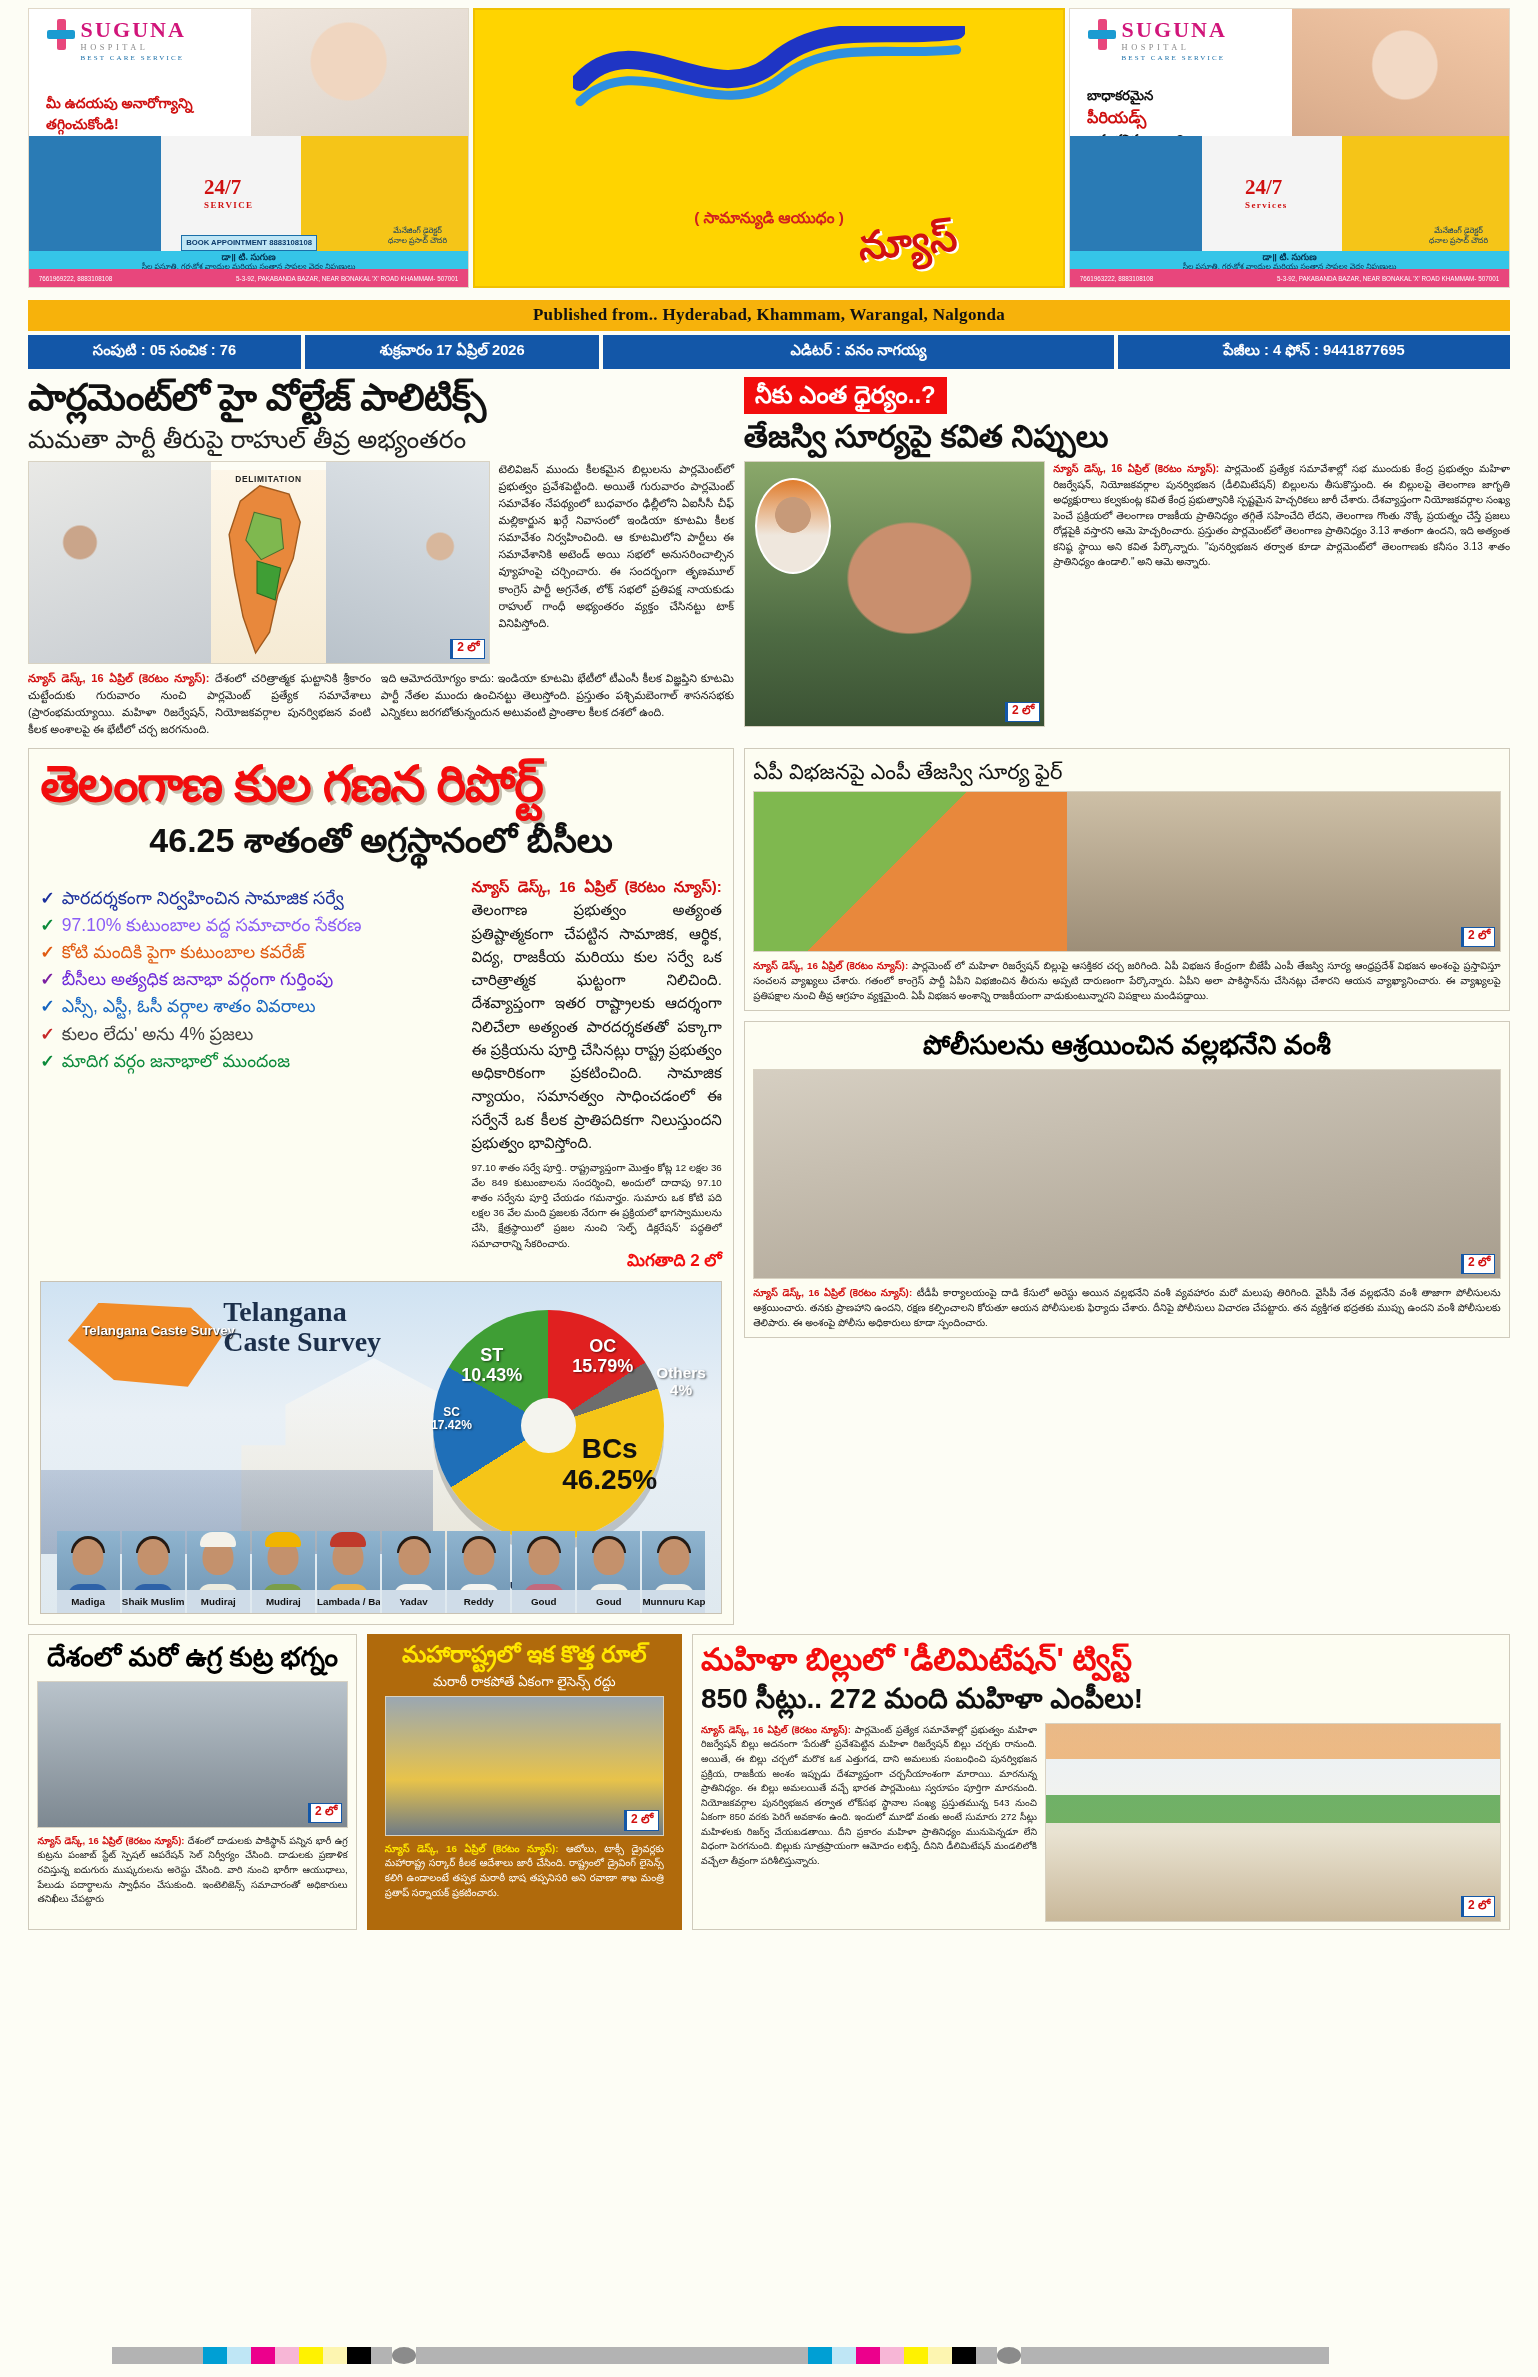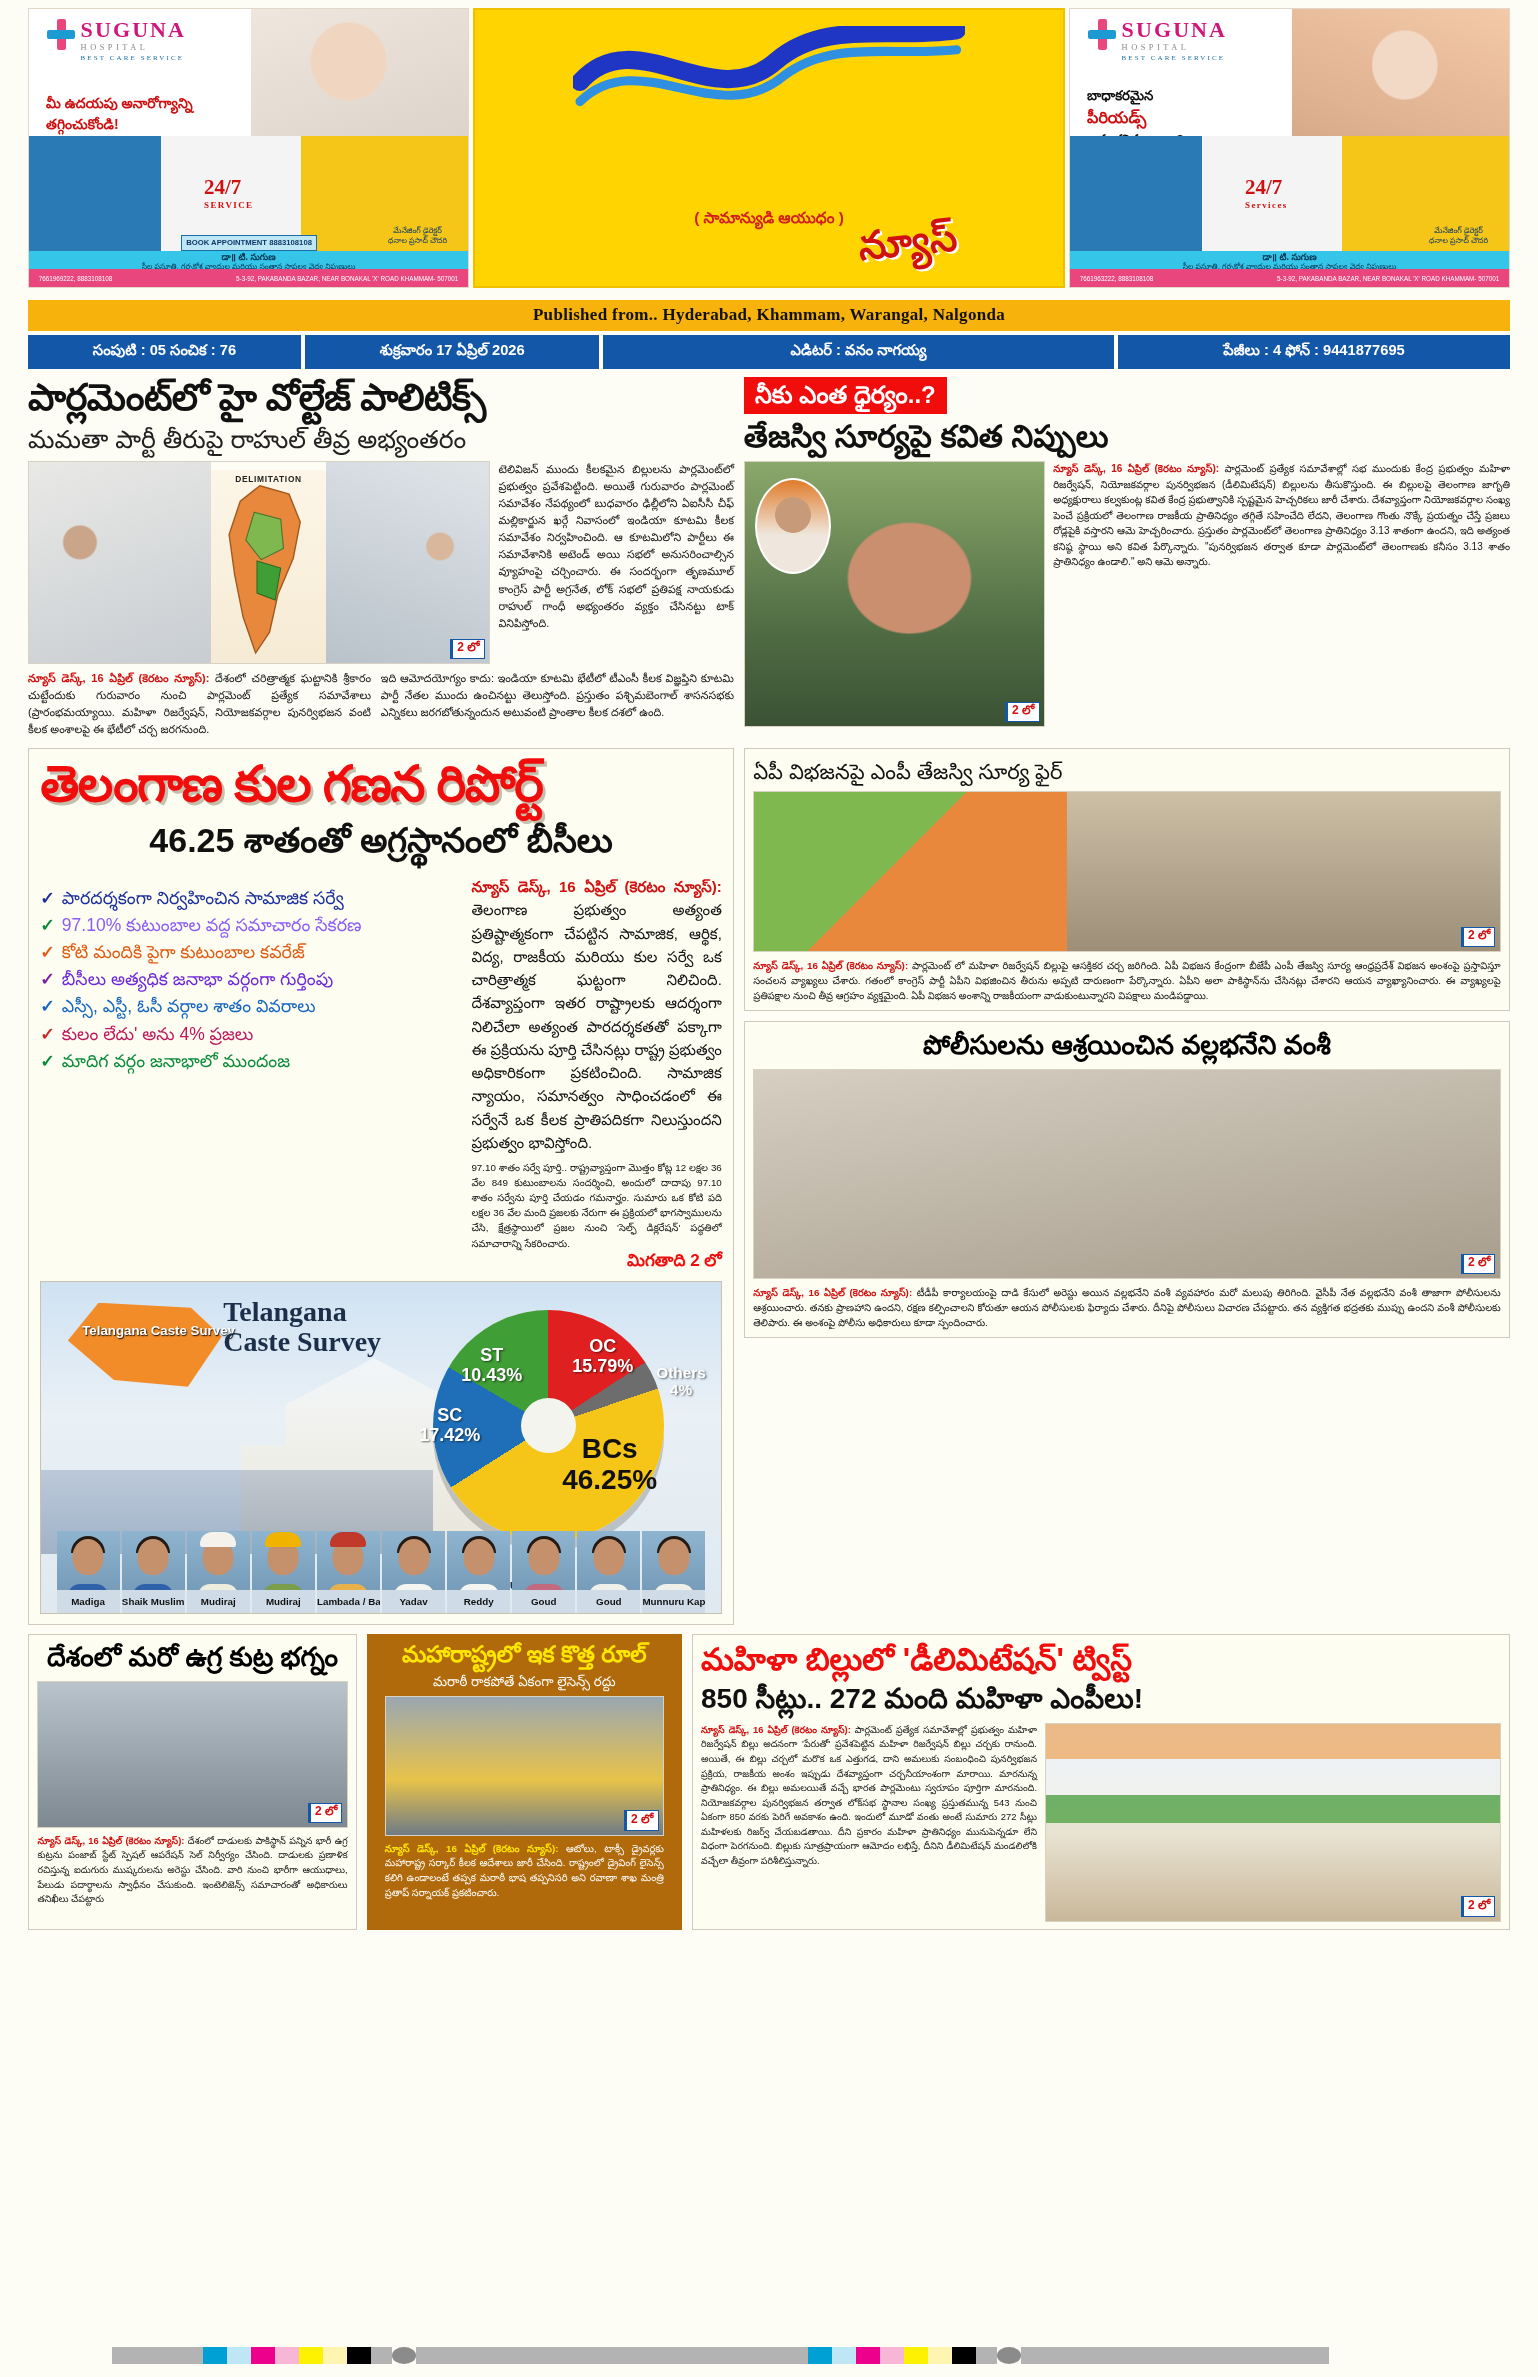--- a/index.html
+++ b/index.html
@@ -150,21 +150,21 @@
         #1f6fb8 0.660turn 0.834turn,
         #3f9e35 0.834turn 1turn);
       box-shadow:0 9.8px 0 rgba(0,0,0,.18); }
   .donut:after { content:""; position:absolute; left:38%; top:38%; width:24%; height:24%;
       border-radius:50%; background:#f4f4ee; }
   .dl { position:absolute; color:#fff; font-weight:bold; text-shadow:1.4px 1.4px 2.1px rgba(0,0,0,.55);
       text-align:center; line-height:1.1; }
   .dl-oc { left:531px; top:55px; font-size:18px; }
   .dl-others { left:615px; top:83px; font-size:15.4px; }
   .dl-st { left:420px; top:64px; font-size:18px; }
-  .dl-sc { left:378px; top:124px; font-size:18px; }
+  .dl-sc { left:390px; top:124px; font-size:12px; }
   .dl-bcs { left:521px; top:152px; font-size:28px; color:#111; text-shadow:none; }
   .ig-pop { position:absolute; left:423px; top:273px; color:#1c2f4a; font-weight:bold;
       font-size:22.4px; text-align:center; line-height:1.05;}
   .ig-pop small { font-size:13.3px; display:block; }
   .ig-bldg { position:absolute; left:175px; top:66px; width:315px; height:203px;
       background:linear-gradient(180deg,rgba(255,255,255,.55) 0%, rgba(235,228,210,.75) 100%);
       clip-path:polygon(8% 100%,8% 48%,22% 48%,22% 28%,50% 5%,78% 28%,78% 48%,92% 48%,92% 100%); }
   .ig-people { position:absolute; left:0; bottom:59px; width:392px; height:84px;
       background:linear-gradient(180deg,rgba(60,90,140,.25),rgba(40,70,120,.35)); }
   .faces { position:absolute; left:15.4px; right:15.4px; bottom:4.2px; height:78px; display:flex; gap:2.1px; }
@@ -388,21 +388,21 @@
             <div class="bullet">
               <span class="chk" style="color:#7b1fa2">✓</span>
               <span style="color:#6d28d9">బీసీలు అత్యధిక జనాభా వర్గంగా గుర్తింపు</span>
             </div>
             <div class="bullet">
               <span class="chk" style="color:#1565c0">✓</span>
               <span style="color:#1565c0">ఎస్సీ, ఎస్టీ, ఓసీ వర్గాల శాతం వివరాలు</span>
             </div>
             <div class="bullet">
               <span class="chk" style="color:#c62828">✓</span>
-              <span style="color:#be185d">కులం లేదు' అను 4% ప్రజలు</span>
+              <span style="color:#404040">కులం లేదు' అను 4% ప్రజలు</span>
             </div>
             <div class="bullet">
               <span class="chk" style="color:#0b8a3a">✓</span>
               <span style="color:#0b8a3a">మాదిగ వర్గం జనాభాలో ముందంజ</span>
             </div>
           </div>
 
           <div style="flex:1">
             <div class="artbody" style="font-size:15px">
               <span class="byline">న్యూస్ డెస్క్, 16 ఏప్రిల్ (కెరటం న్యూస్):</span>

